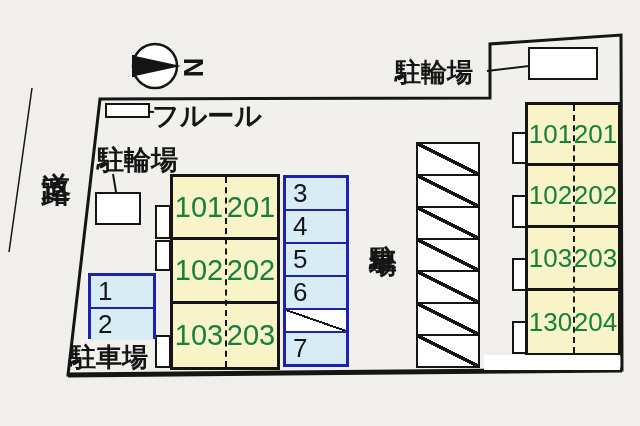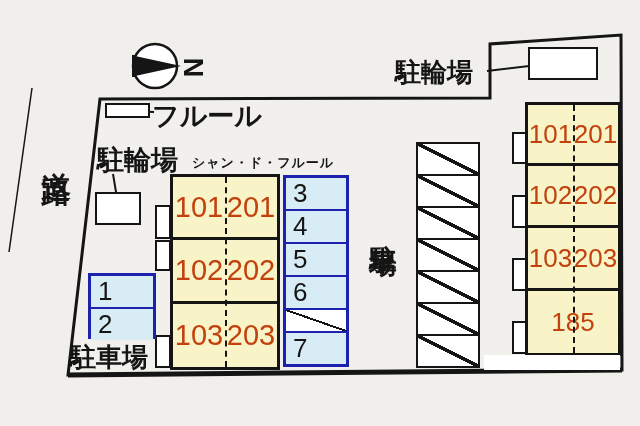--- a/index.html
+++ b/index.html
@@ -8,21 +8,21 @@
   .abs{position:absolute;}
   svg.lines{position:absolute;left:0;top:0;z-index:1;}
   .jp{font-weight:bold;color:#151515;line-height:1;z-index:6;white-space:nowrap;}
   .big{font-size:26px;}
   .small-name{font-size:13px;letter-spacing:1px;}
   .vert{writing-mode:vertical-rl;text-orientation:upright;}
   .white-rect{background:#ffffff;border:2px solid #151515;z-index:2;box-sizing:border-box;}
   .building{background:#f9f3c8;border:3px solid #151515;box-sizing:border-box;z-index:3;}
   .room-row{position:absolute;left:0;width:100%;display:flex;box-sizing:border-box;}
   .room-row .half{flex:1;display:flex;align-items:center;justify-content:center;
-      font-size:29px;color:#c2410c;}
+      font-size:29px;color:#15803d;}
   .room-divider{border-bottom:3px solid #151515;}
   .dash-center{position:absolute;top:0;bottom:0;width:0;border-left:2px dashed #151515;z-index:4;}
   .pcol{position:absolute;border:3px solid #1c22ad;box-sizing:border-box;z-index:3;
       display:flex;flex-direction:column;}
   .pcell{flex:1;background:#d8ecf6;border-bottom:2px solid #1c22ad;
       font-size:26px;color:#151515;display:flex;align-items:center;padding-left:7px;box-sizing:border-box;}
   .pcell:last-child{border-bottom:none;}
   .pcell.diag{background:
       linear-gradient(to top right,transparent 47.5%,#151515 47.5%,#151515 52.5%,transparent 52.5%),#ffffff;}
   .hatch{position:absolute;border:2px solid #151515;background:#ffffff;box-sizing:border-box;
@@ -61,21 +61,20 @@
   <div class="abs compass-n" style="left:183px;top:52px;">N</div>
 
   <div class="abs white-rect" style="left:105px;top:103px;width:45px;height:15px;"></div>
   <div class="abs white-rect" style="left:95px;top:192px;width:46px;height:33px;"></div>
   <div class="abs white-rect" style="left:528px;top:47px;width:70px;height:33px;"></div>
 
   <div class="abs jp vert" style="left:41px;top:148px;font-size:30px;letter-spacing:5px;">道路</div>
   <div class="abs jp big" style="left:152px;top:103px;font-size:27px;">フルール</div>
   <div class="abs jp big" style="left:97px;top:147px;font-size:27px;">駐輪場</div>
   <div class="abs jp big" style="left:395px;top:59px;">駐輪場</div>
-  <div class="abs jp small-name" style="left:192px;top:156px;">シャン・ド・フルール</div>
   <div class="abs jp vert" style="left:369px;top:222px;font-size:27px;letter-spacing:3px;">駐車場</div>
   <div class="abs jp big" style="left:70px;top:344px;">駐車場</div>
 
   <div class="abs porch" style="left:155px;top:205px;width:16px;height:34px;"></div>
   <div class="abs porch" style="left:155px;top:240px;width:16px;height:31px;"></div>
   <div class="abs porch" style="left:155px;top:335px;width:16px;height:33px;"></div>
 
   <div class="abs porch" style="left:512px;top:132px;width:15px;height:32px;"></div>
   <div class="abs porch" style="left:512px;top:195px;width:15px;height:33px;"></div>
   <div class="abs porch" style="left:512px;top:258px;width:15px;height:33px;"></div>
@@ -128,20 +127,21 @@
     </div>
     <div class="room-row room-divider" style="top:61px;height:62px;">
       <div class="half">102</div>
       <div class="half">202</div>
     </div>
     <div class="room-row room-divider" style="top:123px;height:63px;">
       <div class="half">103</div>
       <div class="half">203</div>
     </div>
     <div class="room-row" style="top:186px;height:62px;">
-      <div class="half">185</div>
+      <div class="half">130</div>
+      <div class="half">204</div>
     </div>
     <div class="dash-center" style="left:45px;"></div>
   </div>
 
   <div class="abs band" style="left:484px;top:355px;width:136px;height:15px;"></div>
 
 </div>
 
 </body></html>

